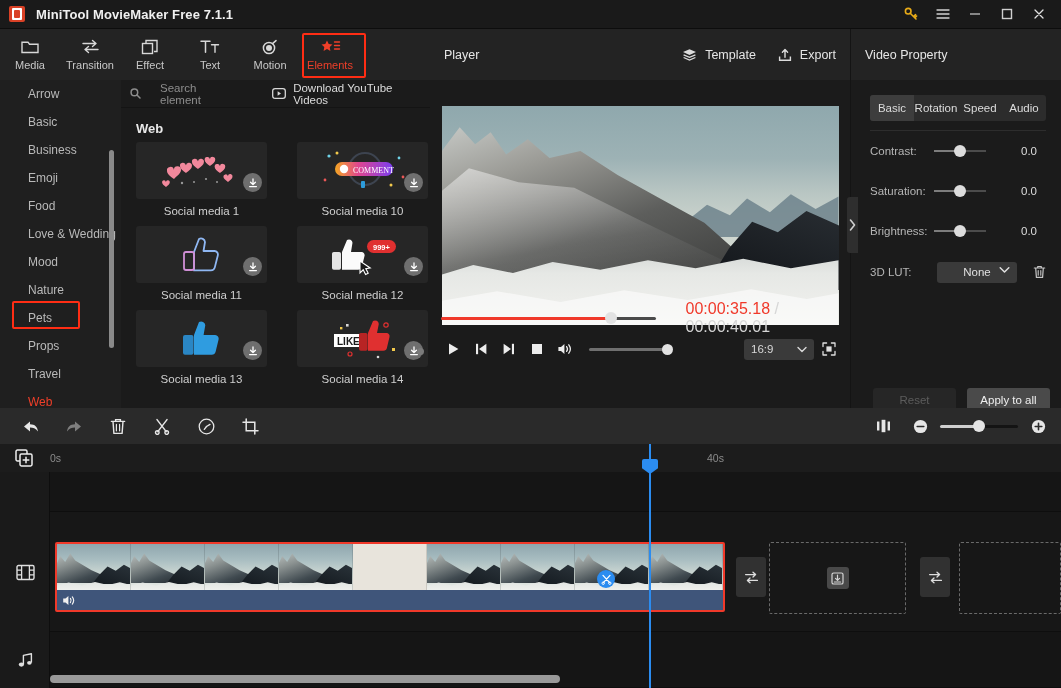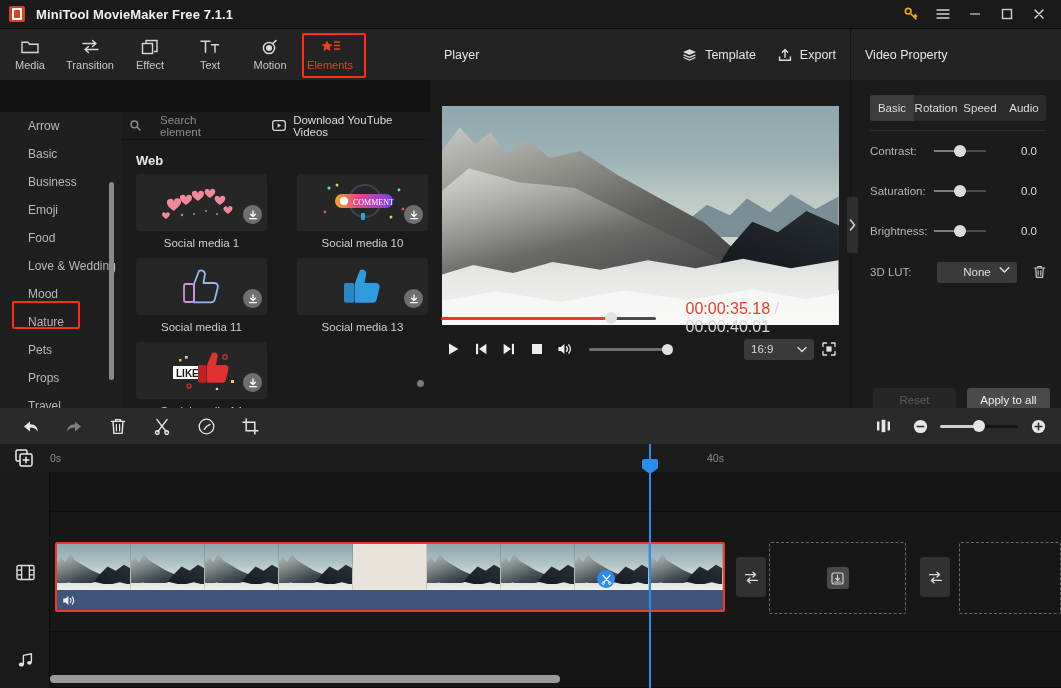--- a/index.html
+++ b/index.html
@@ -57,21 +57,21 @@
   .tab .ico { height: 17px; display: flex; align-items: center; }
   .tab.active { color: #f03f29; }
   .tab-highlight {
     position: absolute; left: 302px; top: 33px; width: 64px; height: 45px;
     border: 2px solid #ff2d14; border-radius: 2px; pointer-events: none;
   }
 
   
   .leftpanel {
     position: absolute; left: 0; top: 80px; width: 430px; height: 328px;
-    background: #4d7c0f; display: flex; margin-top: 32px;
+    background: #4d7c0f; display: flex;
   }
   .catlist {
     width: 121px; height: 328px; background: #1f1f1f;
     position: relative; overflow: hidden;
   }
   .cat {
     height: 28px; display: flex; align-items: center; padding-left: 28px;
     font-size: 12px; color: #b9b9b9;
   }
   .cat.active { color: #f03f29; }
@@ -582,20 +582,39 @@
           <div class="cell-label">Social media 11</div>
           <div style="position:relative;top:-44px;left:107px;width:0;height:0">
             <div class="dl" style="position:absolute;left:0;top:0">
               <svg width="10" height="10" viewBox="0 0 10 10">
                   <path d="M5 1v5.2M2.6 4.2L5 6.6l2.4-2.4M1.6 8.6h6.8" stroke="#fff" stroke-width="1.3" fill="none" stroke-linecap="round" stroke-linejoin="round"></path>
                 </svg>
             </div>
           </div>
         </div>
 
+        <div class="cell">
+          <div class="thumb">
+            <svg width="78" height="46" viewBox="0 0 78 46">
+              <path d="M18 20 L23 8 a3.6 3.6 0 015.5 2.8 L27 20 h10.5 a3.2 3.2 0 013 4 l-2.7 11 a3.6 3.6 0 01-3.5 2.7 H18z" fill="#fbfbfb"></path>
+              <rect x="8" y="20" width="9" height="17.7" rx="1.8" fill="#e4e4e4"></rect>
+              <rect x="43" y="8" width="29" height="13" rx="6.5" fill="#e03030"></rect>
+              <text x="49" y="17.5" font-size="7.5" font-weight="bold" font-family="Liberation Sans, sans-serif" fill="#fff">999+</text>
+              <path d="M36 29 l0 12 l3.2-3.2 l2.4 4.8 l2.6-1.3 l-2.4-4.7 l4.4-0.6z" fill="#1a1a1a" stroke="#fff" stroke-width="1.1"></path>
+            </svg>
+          </div>
+          <div class="cell-label">Social media 12</div>
+          <div style="position:relative;top:-44px;left:107px;width:0;height:0">
+            <div class="dl" style="position:absolute;left:0;top:0">
+              <svg width="10" height="10" viewBox="0 0 10 10">
+                  <path d="M5 1v5.2M2.6 4.2L5 6.6l2.4-2.4M1.6 8.6h6.8" stroke="#fff" stroke-width="1.3" fill="none" stroke-linecap="round" stroke-linejoin="round"></path>
+                </svg>
+            </div>
+          </div>
+        </div>
 
         <div class="cell">
           <div class="thumb">
             <svg width="60" height="46" viewBox="0 0 60 46">
               <path d="M22 19 L27 6 a4.2 4.2 0 016.3 3.2 L31.6 19 h11.6 a3.6 3.6 0 013.4 4.5 l-3 12.2 a4 4 0 01-3.9 3 H22z" fill="#2f9ce0"></path>
               <rect x="11" y="19" width="10.5" height="19.7" rx="2" fill="#2a86c4"></rect>
             </svg>
           </div>
           <div class="cell-label">Social media 13</div>
           <div style="position:relative;top:-44px;left:107px;width:0;height:0">

